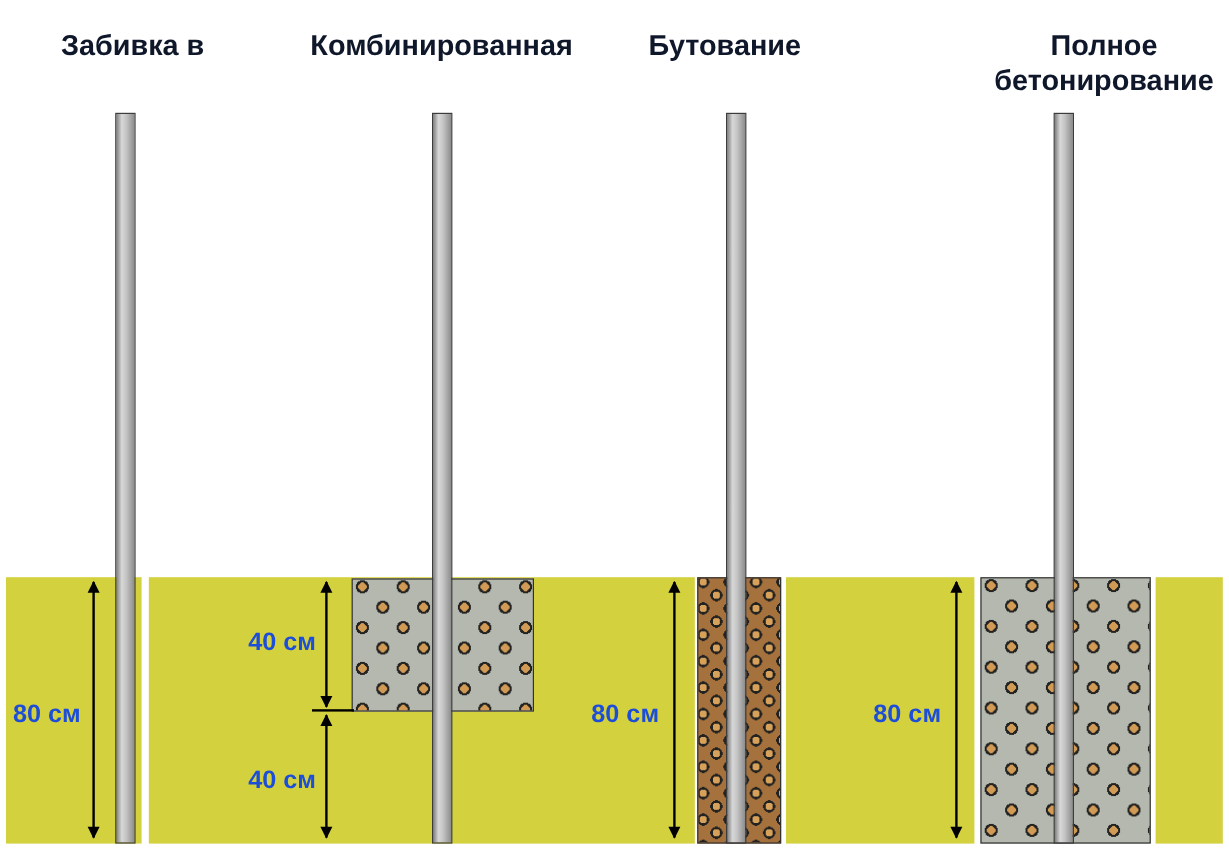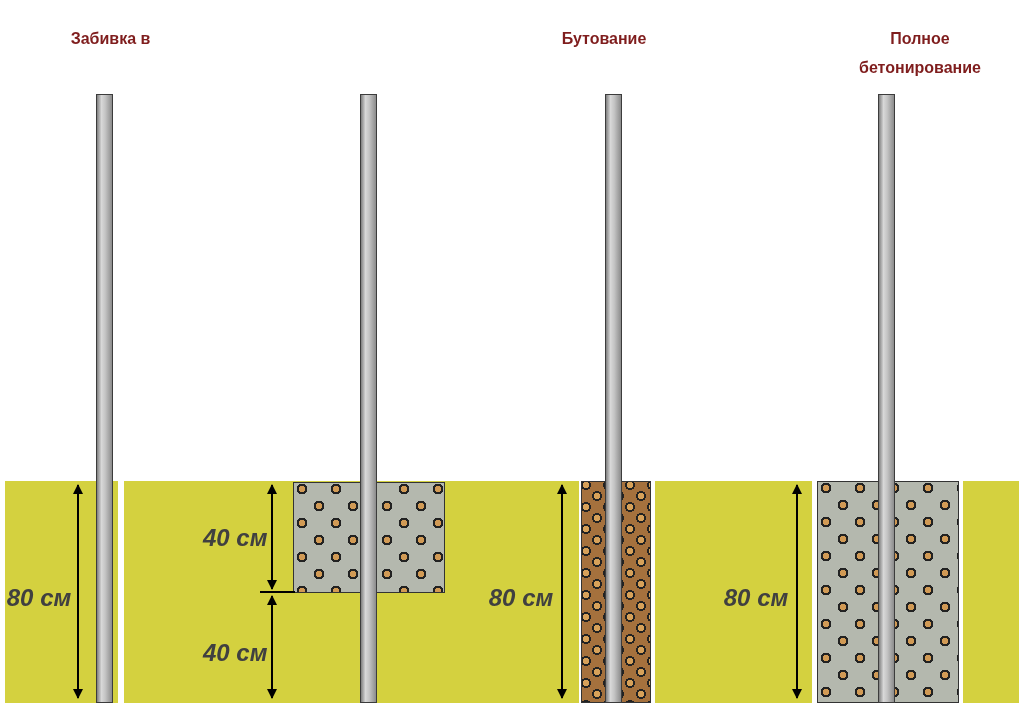--- a/index.html
+++ b/index.html
@@ -3,21 +3,21 @@
 <meta charset="utf-8">
 <style>
   * { margin:0; padding:0; box-sizing:border-box; }
   html,body { background:#ffffff; font-family:"Liberation Sans", sans-serif; }
   #canvas {
     position:relative; width:1024px; height:707px;
     background:#ffffff; overflow:hidden;
   }
   .method-label {
     position:absolute; text-align:center; font-weight:bold;
-    font-size:16px; line-height:29px; color:#7f1d1d;
+    font-size:24px; line-height:29px; color:#0f172a;
   }
   .ground {
     position:absolute; top:481px; height:222px;
     background:var(--ground,#d4d13f);
   }
   .post {
     position:absolute; top:94px; width:17px; height:609px;
     background:linear-gradient(90deg,#7f7f7f 0%,#d8d8d8 30%,#c4c4c4 55%,#8c8c8c 100%);
     border:1px solid #3c3c3c; z-index:6;
   }
@@ -43,33 +43,34 @@
   }
   .varrow { position:absolute; width:2px; background:#000; z-index:5; }
   .varrow::before, .varrow::after {
     content:""; position:absolute; left:50%; transform:translateX(-50%);
     border-left:5px solid transparent; border-right:5px solid transparent;
   }
   .varrow::before { top:-1px; border-bottom:10px solid #000; }
   .varrow::after  { bottom:-1px; border-top:10px solid #000; }
   .htick { position:absolute; height:2px; background:#000; z-index:5; }
   .dim-label {
-    position:absolute; font-weight:bold; font-size:24px; color:#404040;
-    text-align:center; z-index:5; white-space:nowrap;font-style:italic;
+    position:absolute; font-weight:bold; font-size:21px; color:#1d4ed8;
+    text-align:center; z-index:5; white-space:nowrap;
   }
 </style>
 </head>
 <body>
 
 <div id="canvas">
 
   <div class="method-label" style="left:28px; top:24px; width:165px;">
     <div>Забивка в</div>
   </div>
   <div class="method-label" style="left:238px; top:24px; width:260px;">
+    <div>Комбинированная</div>
   </div>
   <div class="method-label" style="left:504px; top:24px; width:200px;">
     <div>Бутование</div>
     <div></div>
   </div>
   <div class="method-label" style="left:800px; top:24px; width:240px;">
     <div>Полное</div>
     <div>бетонирование</div>
   </div>
 

